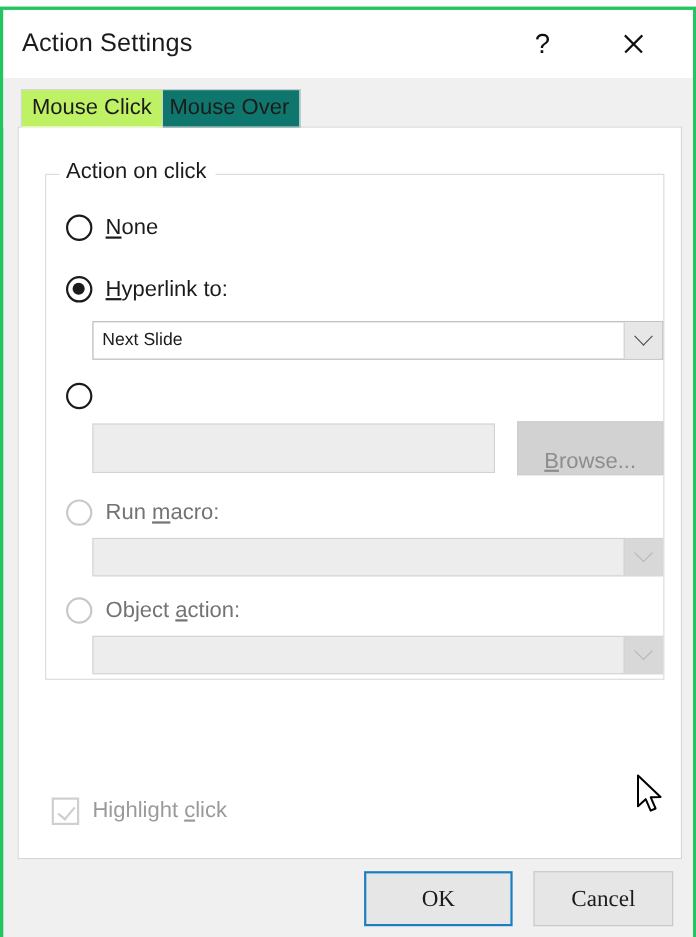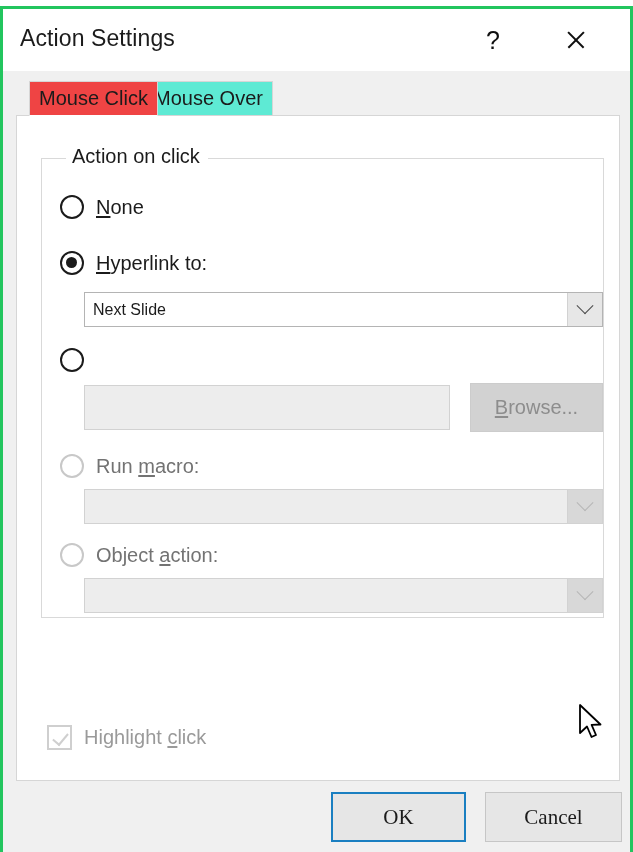--- a/index.html
+++ b/index.html
@@ -100,29 +100,29 @@
     box-sizing: border-box;
     display: flex;
     align-items: center;
     justify-content: center;
     font-size: 20px;
     color: #1b1b1b;
     padding: 0 9px;
     white-space: nowrap;
   }
   .tab-active {
-    left: 26px;
-    background: #ef4444;
+    left: 16px;
+    background: #bef264;
     border: 1px solid #d6d6d6;
     border-bottom: 1px solid #ffffff;
     z-index: 3;
   }
   .tab-inactive {
     left: 141px;
-    background: #5eead4;
+    background: #0f766e;
     border: 1px solid #d6d6d6;
     z-index: 2;
   }
 
   
   .tabpanel {
     position: absolute;
     left: 13px;
     top: 106px;
     width: 604px;
@@ -138,21 +138,21 @@
     position: absolute;
     left: 24px;
     top: 42px;
     width: 563px;
     height: 460px;
     box-sizing: border-box;
     border: 1px solid #d9d9d9;
   }
   .group-legend {
     position: absolute;
-    left: 24px;
+    left: 12px;
     top: -14px;
     background: #ffffff;
     padding: 0 8px 0 6px;
     font-size: 20px;
     color: #1b1b1b;
     white-space: nowrap;
   }
 
   
   .radio-row {
@@ -251,21 +251,21 @@
     border: 1px solid #d2d2d2;
     background: #ededed;
   }
   .browse-btn {
     position: absolute;
     box-sizing: border-box;
     height: 49px;
     background: #d2d2d2;
     border: 1px solid #cccccc;
     display: flex;
-    align-items: center;
+    align-items: flex-end;
     justify-content: center;
     font-size: 20px;
     color: #8d8d8d;
     font-family: "Liberation Sans", sans-serif;
   }
 
   
   .check-row {
     position: absolute;
     display: flex;
@@ -368,21 +368,21 @@
   }
   .ok-btn {
     left: 328px;
     top: 783px;
     width: 135px;
     border: 2px solid #1a7fc1;
   }
   .cancel-btn {
     left: 482px;
     top: 783px;
-    width: 137px;
+    width: 127px;
     border: 1px solid #c6c6c6;
   }
 </style>
 </head>
 <body>
 
 <div class="dialog">
 
   <div class="titlebar">
     <div class="title-text">Action Settings</div>

